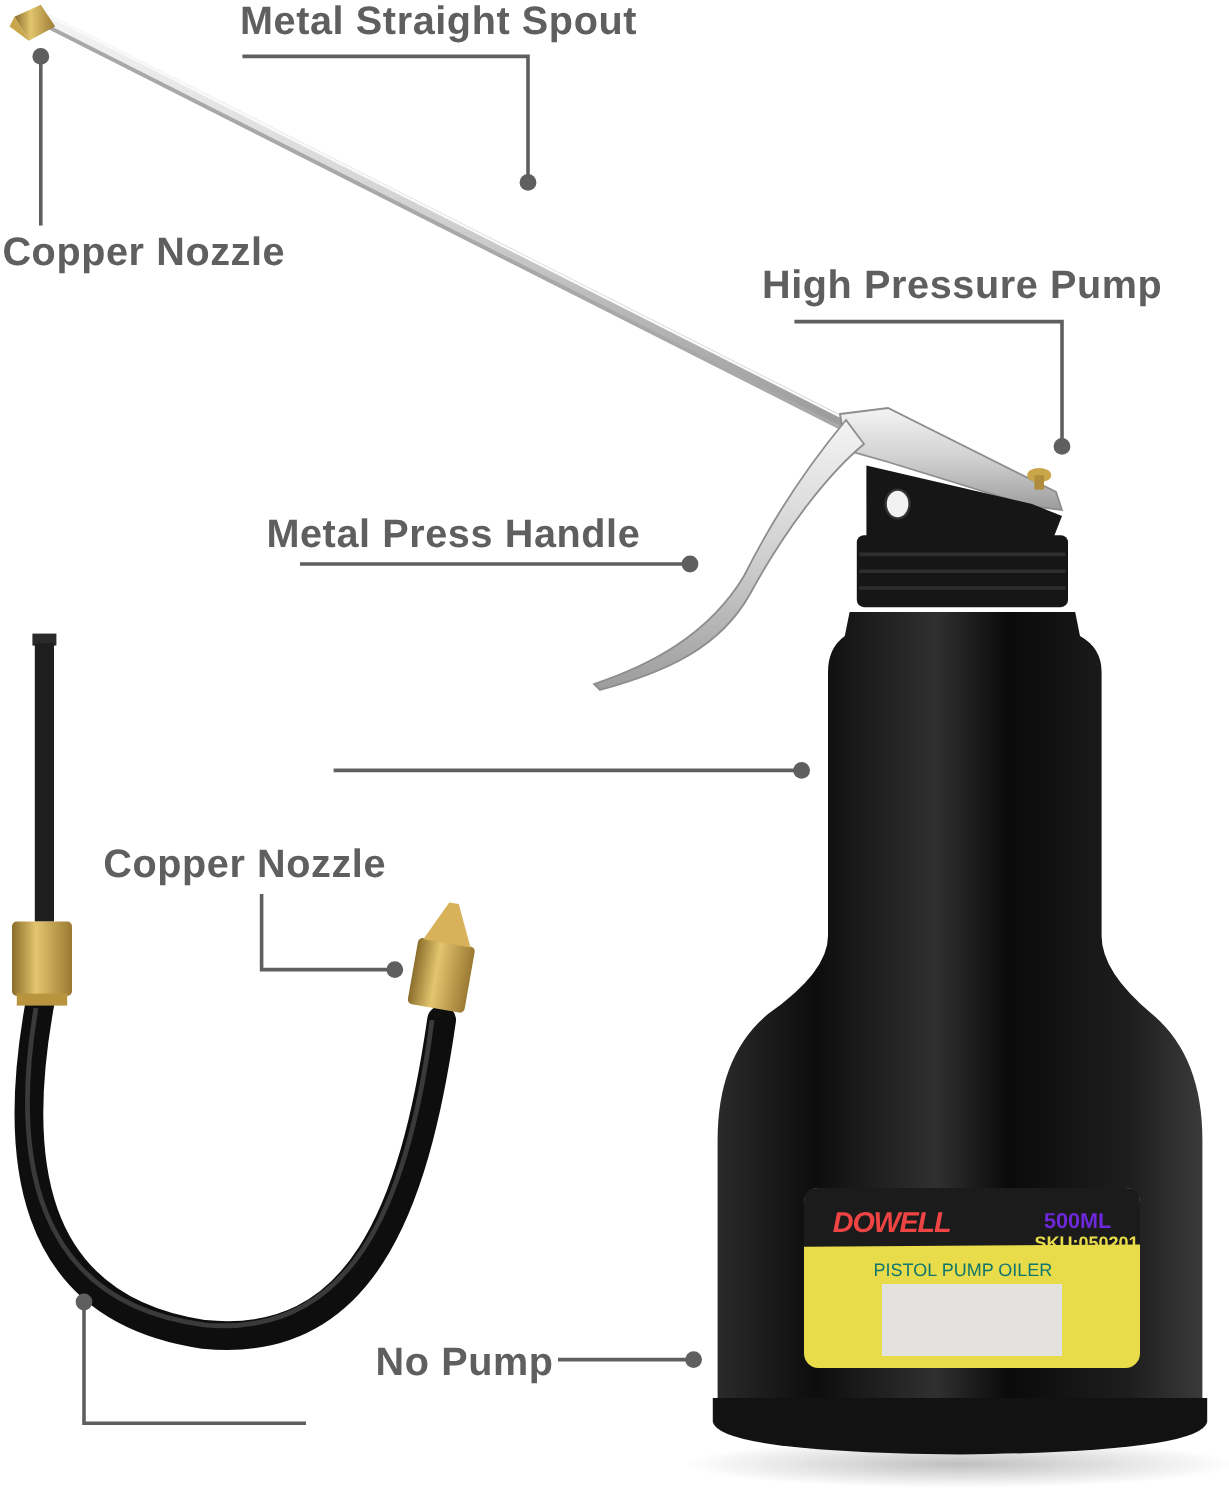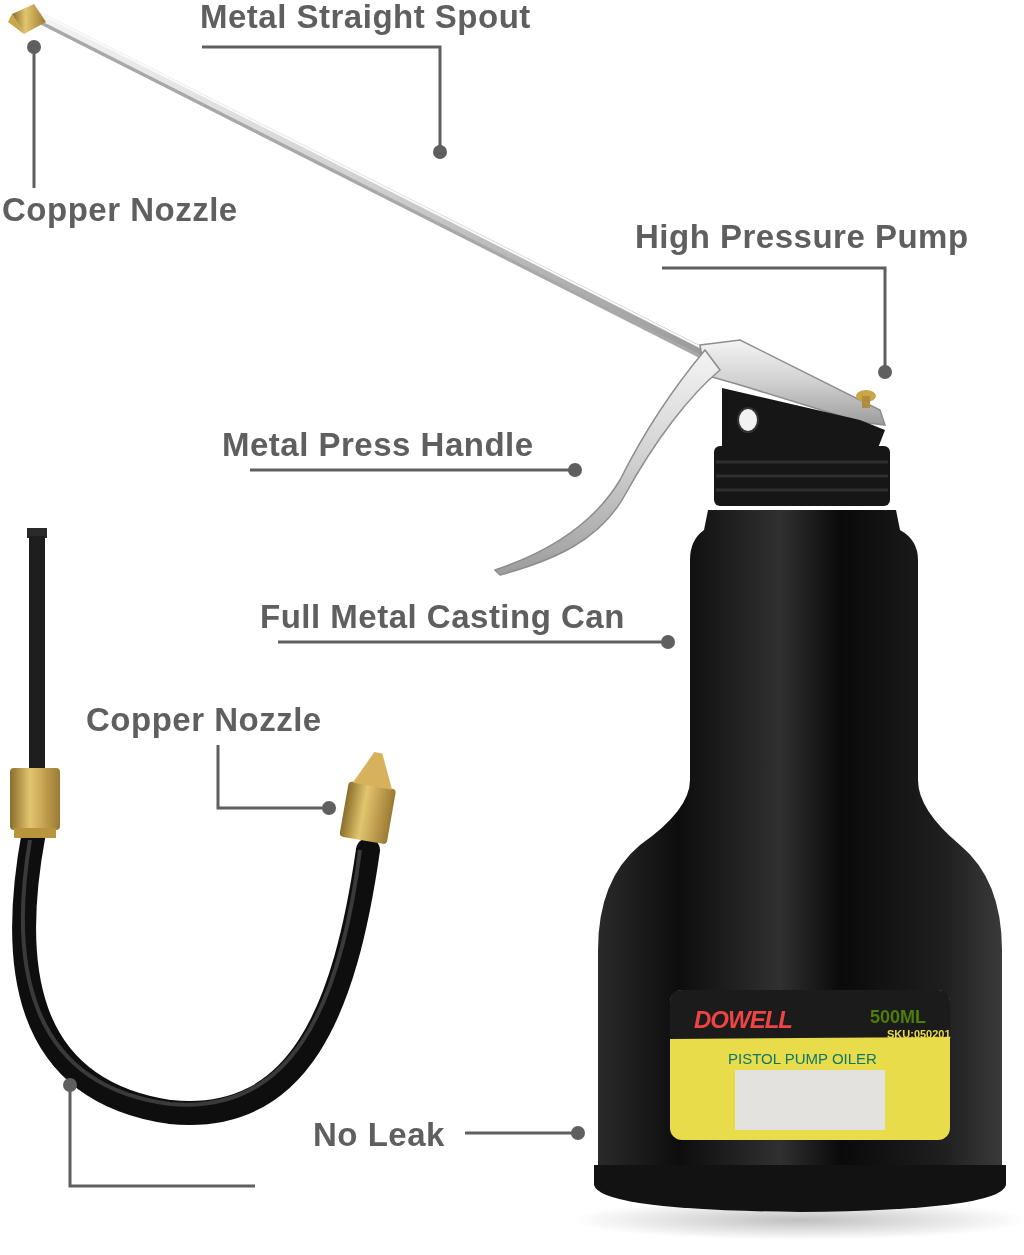--- a/index.html
+++ b/index.html
@@ -111,21 +111,20 @@
       <circle cx="329" cy="808" r="7"></circle>
       <circle cx="578" cy="1133" r="7"></circle>
       <circle cx="70" cy="1085" r="7"></circle>
     </g>
   </svg>
 
   <div class="label" style="left:200px; top:0px;">Metal Straight Spout</div>
   <div class="label" style="left:2px; top:193px;">Copper Nozzle</div>
   <div class="label" style="left:635px; top:220px;">High Pressure Pump</div>
   <div class="label" style="left:222px; top:428px;">Metal Press Handle</div>
-  <div class="label" style="left:260px; top:600px;">Full Metal Casting Can</div>
   <div class="label" style="left:86px; top:703px;">Copper Nozzle</div>
-  <div class="label" style="left:313px; top:1118px;">No Leak</div>
+  <div class="label" style="left:313px; top:1118px;">No Pump</div>
 
   <div class="tag-text" style="left:694px; top:1008px; font-size:24px; color:#ef4444; font-style:italic; letter-spacing:-1px;">DOWELL</div>
-  <div class="tag-text" style="left:870px; top:1008px; font-size:18px; color:#4d7c0f;">500ML</div>
-  <div class="tag-text" style="left:862px; top:1029px; font-size:11px; color:#e8dc4a;margin-left:25px;">SKU:050201</div>
+  <div class="tag-text" style="left:870px; top:1008px; font-size:18px; color:#6d28d9;">500ML</div>
+  <div class="tag-text" style="left:862px; top:1029px; font-size:15px; color:#e8dc4a;">SKU:050201</div>
   <div class="tag-text" style="left:728px; top:1051px; font-size:15px; font-weight:400; color:#0f766e;">PISTOL PUMP OILER</div>
 </div>
 
 </body></html>

